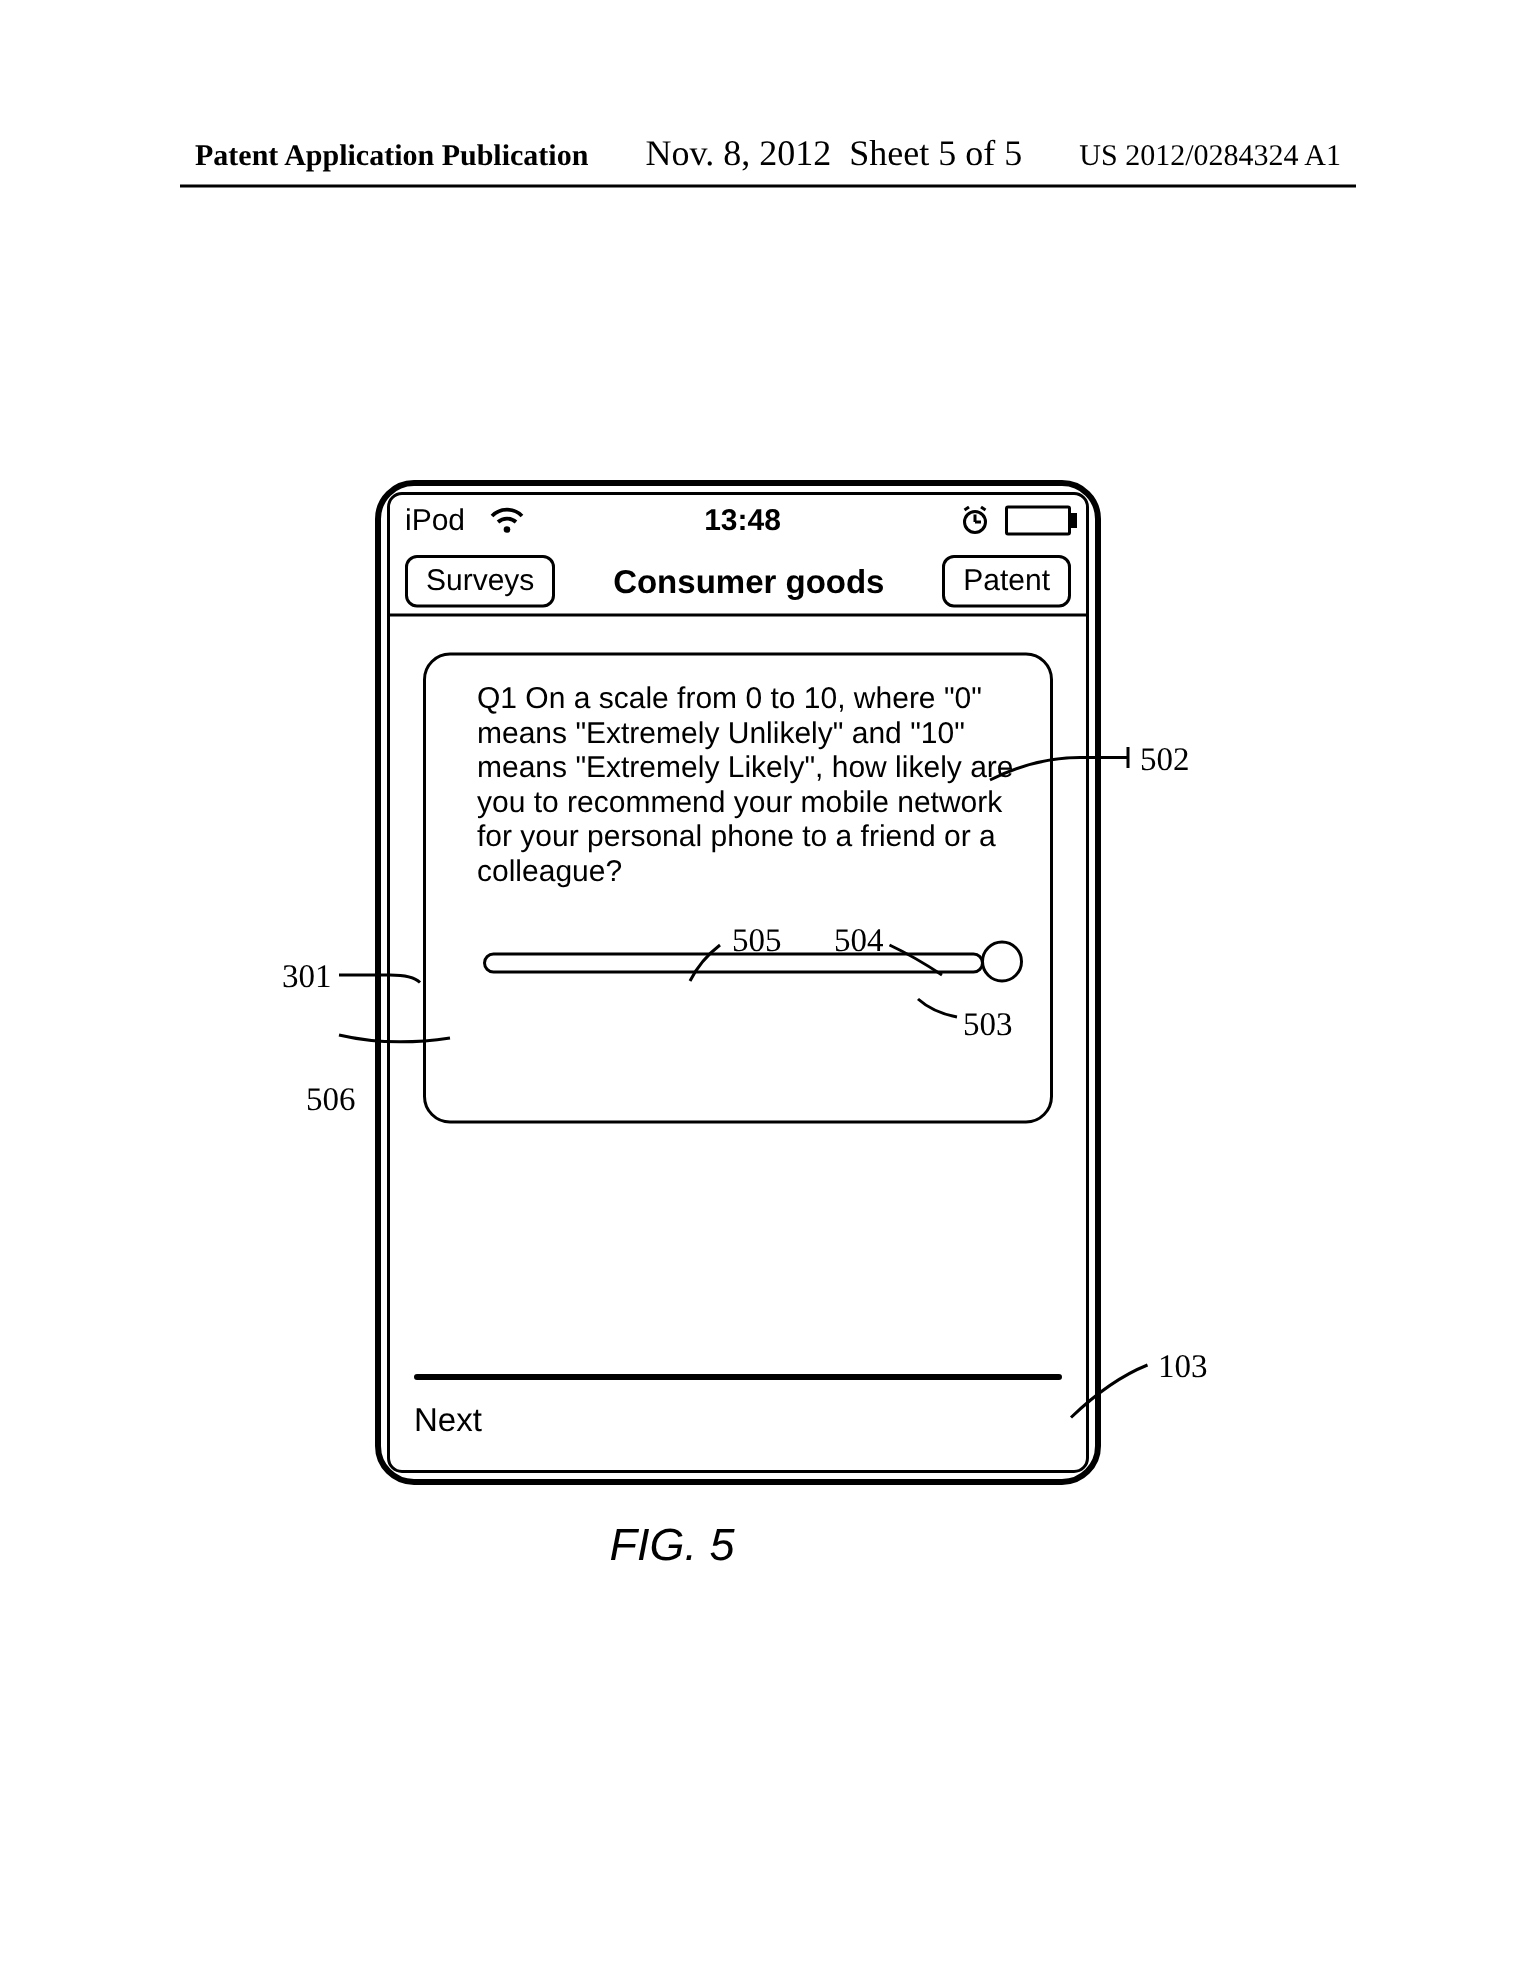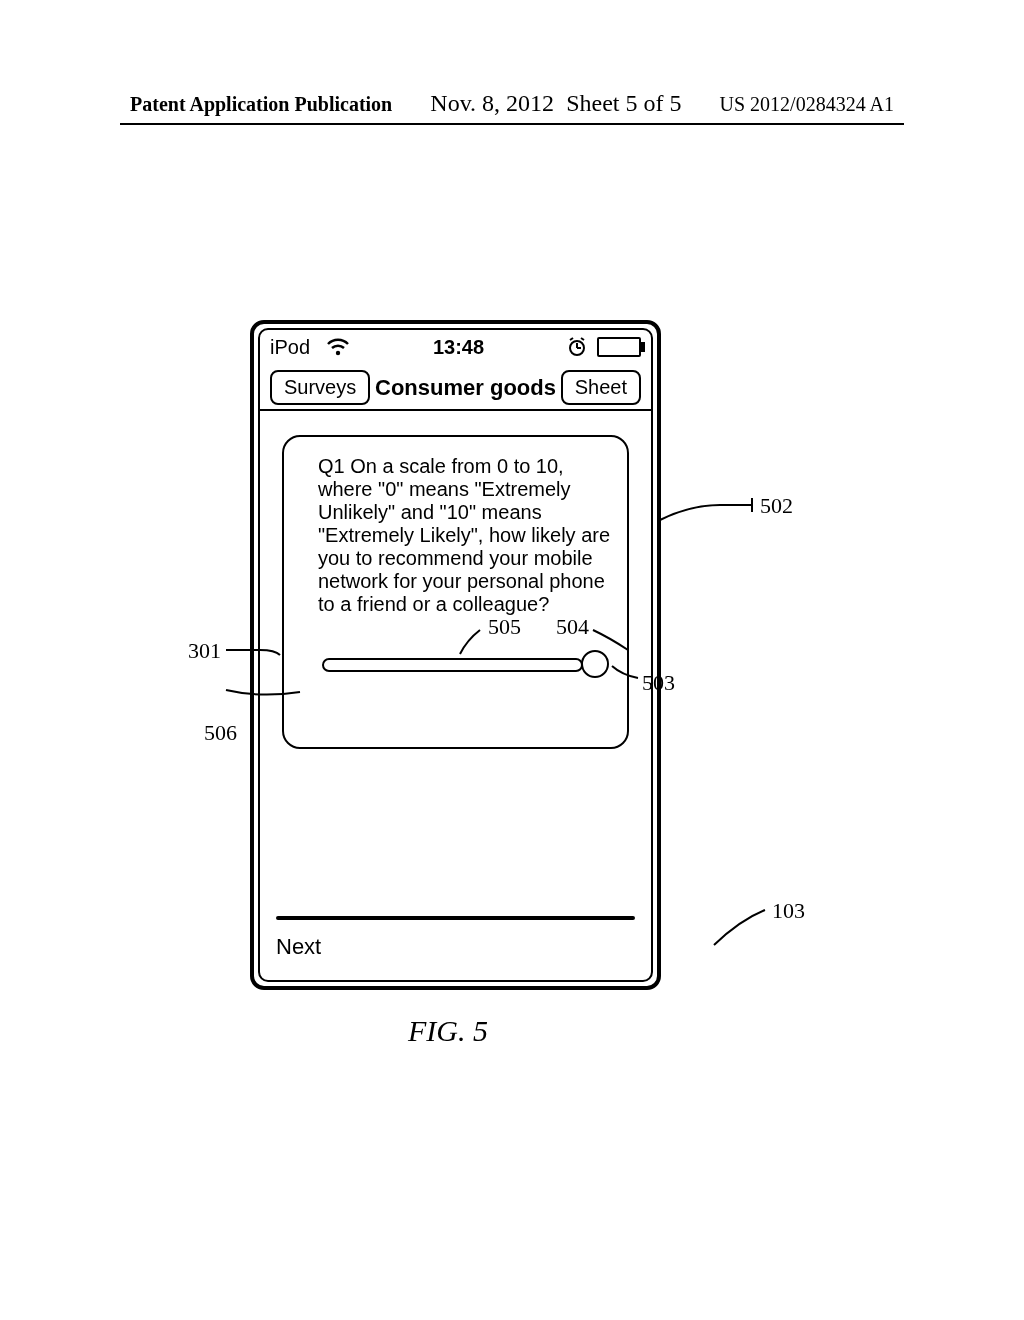--- a/index.html
+++ b/index.html
@@ -26,23 +26,23 @@
   .figure-area {
     position: absolute;
     left: 0; top: 250px;
     width: 1024px;
   }
 
   
   .device {
     position: absolute;
     left: 250px; top: 70px;
-    width: 411px; height: 670px;
+    width: 484px; height: 670px;
     border: 4px solid #000;
-    border-radius: 14px;
+    border-radius: 26px;
     box-sizing: border-box;
   }
   .device-inner {
     position: absolute;
     left: 4px; top: 4px; right: 4px; bottom: 4px;
     border: 2px solid #000;
     border-radius: 10px;
     box-sizing: border-box;
   }
 
@@ -154,21 +154,21 @@
     position:absolute; left:0; top:0;
     width:1024px; height:900px;
     pointer-events:none;
   }
 
   .fig-caption{
     position:absolute;
     left:0; width:896px;
     top: 764px;
     text-align:center;
-    font-family:Liberation Serif, serif;
+    font-family:Liberation Sans, sans-serif;
     font-style: italic;
     font-size: 30px;
   }
 </style>
 </head>
 <body>
 
 <div class="page-header">
   <span class="pub-label">Patent Application Publication</span>
   <span class="pub-date">
@@ -232,21 +232,21 @@
               <line x1="17" y1="3" x2="14" y2="1" stroke="#000" stroke-width="2"></line>
             </svg>
           </span>
           <span class="battery"></span>
         </div>
       </div>
 
       <div class="navbar">
         <div class="navbtn">Surveys</div>
         <div class="navtitle">Consumer goods</div>
-        <div class="navbtn">Sheet</div>
+        <div class="navbtn">Patent</div>
       </div>
 
       <div class="card">
         <p class="qtext">Q1  On a scale from 0 to 10, where "0" means "Extremely Unlikely" and "10" means "Extremely Likely", how likely are you to recommend your mobile network for your personal phone to a friend or a colleague?</p>
 
         <div class="slider-wrap">
           <div class="slider-track"></div>
           <div class="slider-thumb"></div>
         </div>
       </div>

